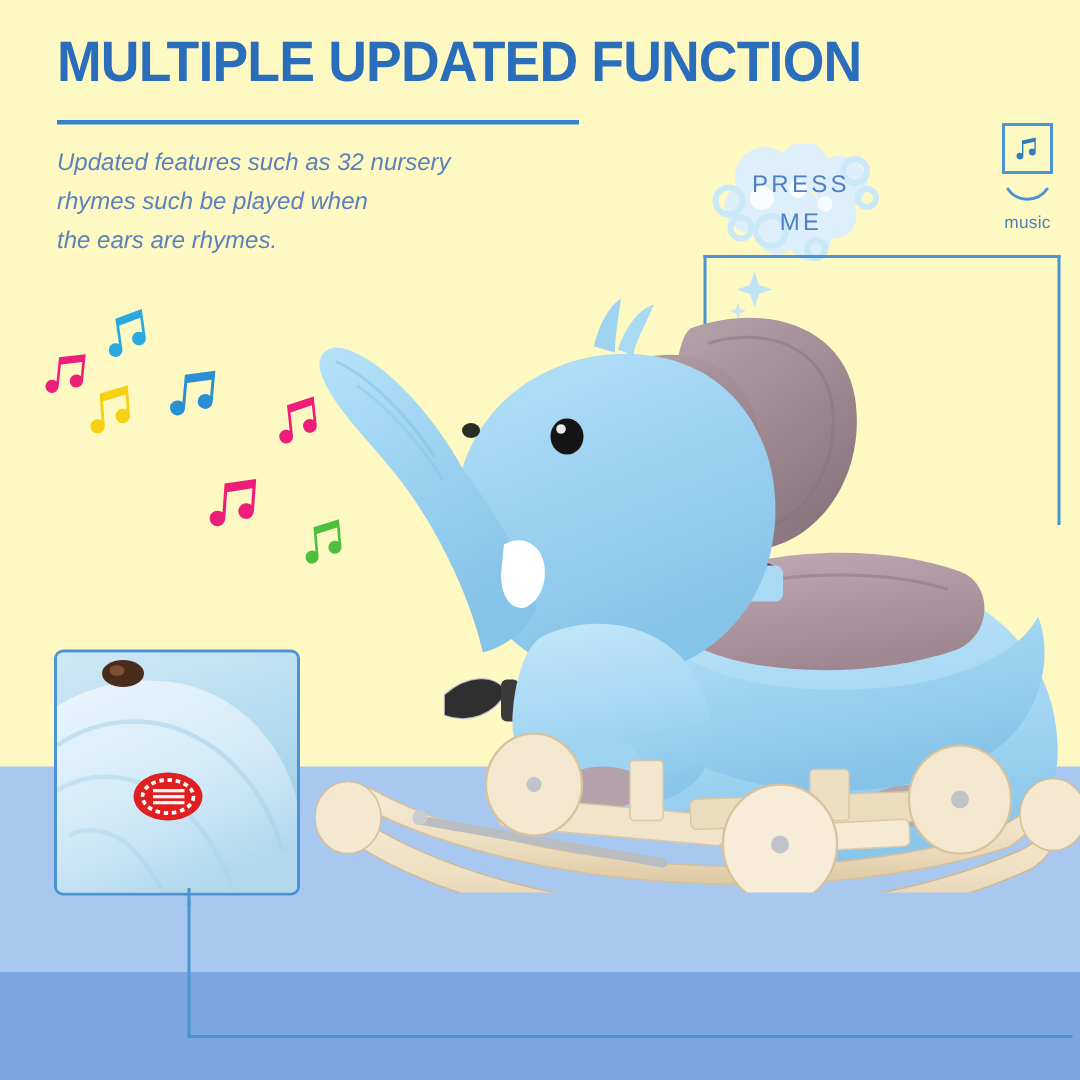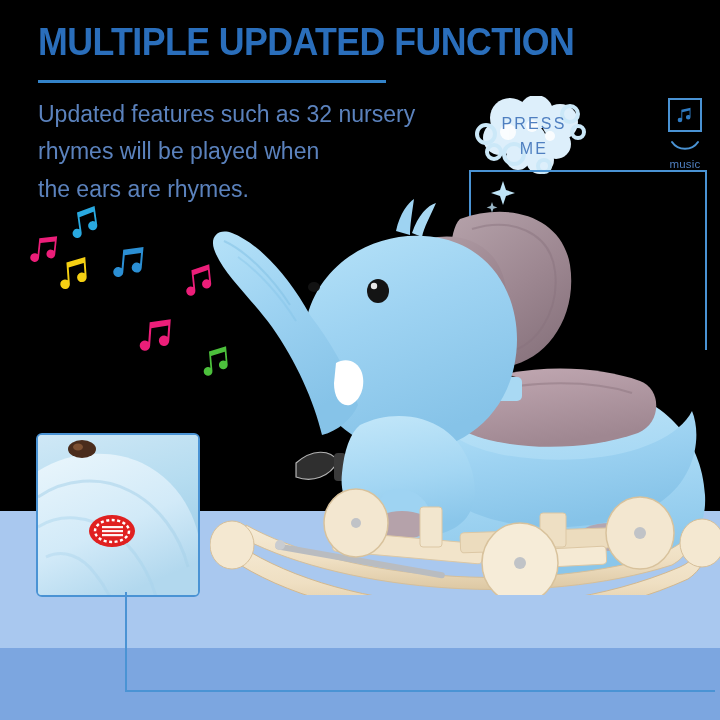--- a/index.html
+++ b/index.html
@@ -8,21 +8,21 @@
     background: #ffffff;
   }
   body {
     font-family: "Liberation Sans", sans-serif;
   }
   #page {
     position: relative;
     width: 720px;
     height: 720px;
     overflow: hidden;
-    background: #000000;
+    background: #fef9c3;
   }
 
   
   .band-mid {
     position: absolute;
     left: 0; top: 511px;
     width: 720px; height: 137px;
     background: #a9c8ef;
   }
   .band-low {
@@ -50,34 +50,34 @@
   .divider {
     position: absolute;
     left: 38px; top: 80px;
     width: 348px; height: 3px;
     background: #3383c9;
   }
   .body-copy {
     position: absolute;
     left: 38px; top: 96px;
     width: 400px;
-    font-size: 23px;
+    font-size: 16px;
     color: #5b82bd;
     line-height: 1.62;
     font-family: "Liberation Sans", sans-serif;
+    font-style: italic;
   }
   .body-copy div { white-space: nowrap; }
 
   
   .music-block {
     position: absolute;
     left: 655px; top: 82px;
     width: 60px;
     text-align: center;
-    margin-top: 16px;
   }
   .music-square {
     width: 34px; height: 34px;
     margin: 0 auto;
     border: 2px solid #4a93d4;
     box-sizing: border-box;
     display: flex;
     align-items: center;
     justify-content: center;
     color: #2f7cc4;
@@ -176,21 +176,21 @@
 <div id="page">
 
   <div class="band-mid"></div>
   <div class="band-low"></div>
 
   <div class="title">MULTIPLE UPDATED FUNCTION</div>
   <div class="divider"></div>
 
   <div class="body-copy">
     <div>Updated features such as 32 nursery</div>
-    <div>rhymes will be played when</div>
+    <div>rhymes such be played when</div>
     <div>the ears are rhymes.</div>
   </div>
 
   <div class="music-block">
     <div class="music-square">
       <svg width="22" height="22" viewBox="0 0 24 24" aria-hidden="true">
         <path d="M9 17.5a2.5 2.5 0 1 1-2.5-2.5c.55 0 1.06.18 1.5.48V6.2l10-2.2v10.5a2.5 2.5 0 1 1-2.5-2.5c.55 0 1.06.18 1.5.48V7.1L9 8.9v8.6z" fill="#2f7cc4"></path>
       </svg>
     </div>
     <svg class="music-smile" viewBox="0 0 30 12">

